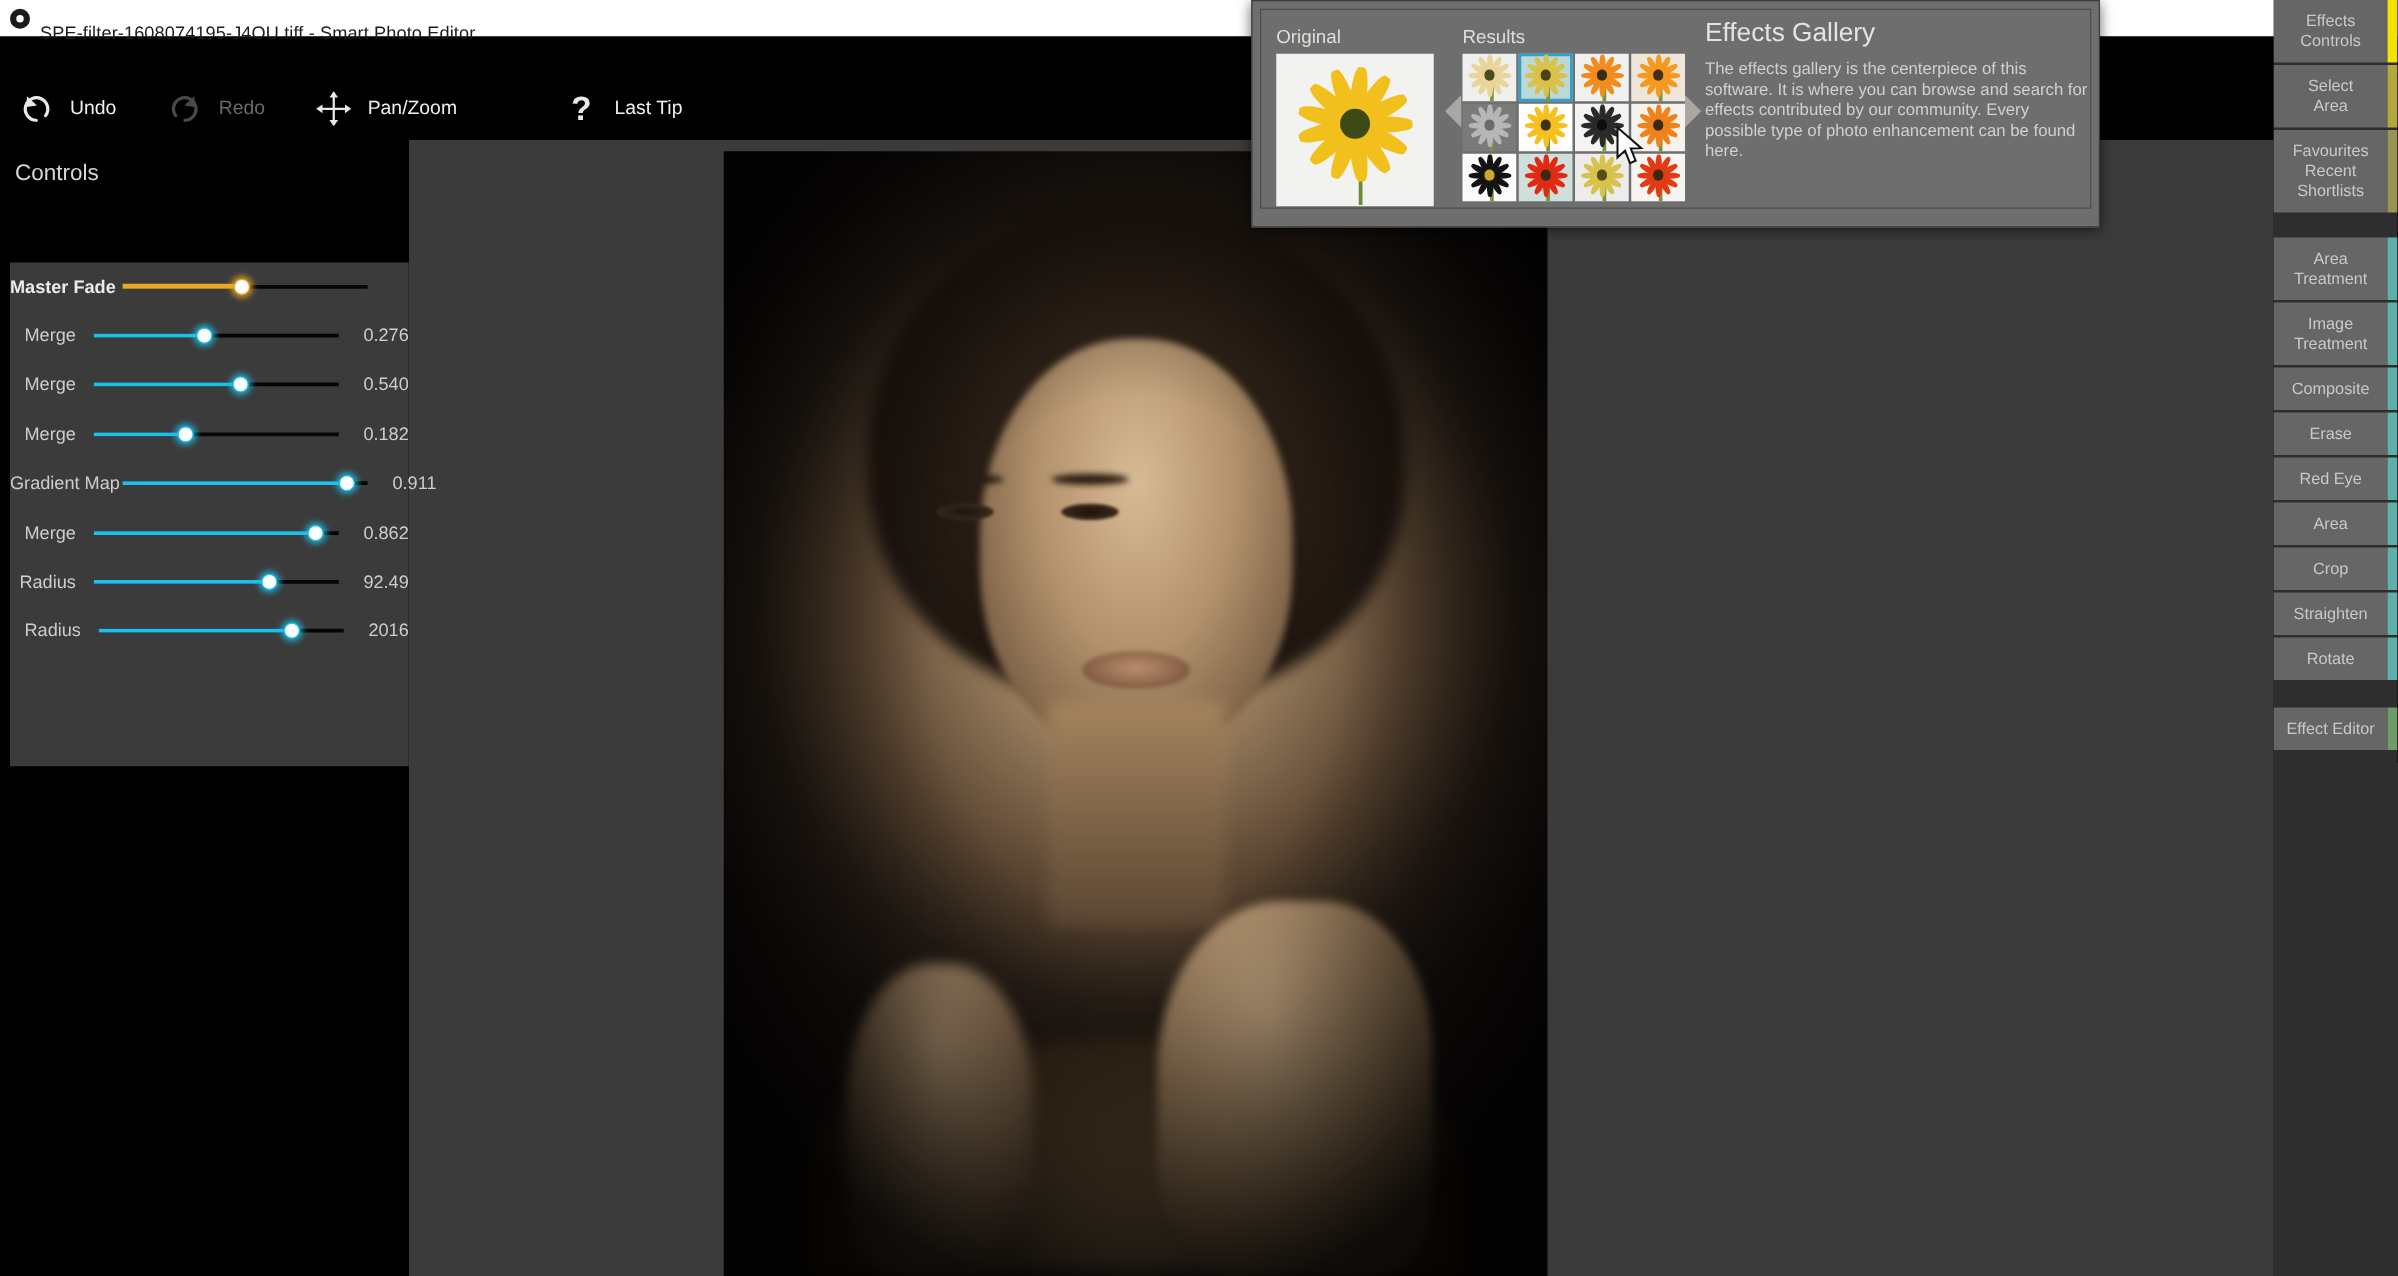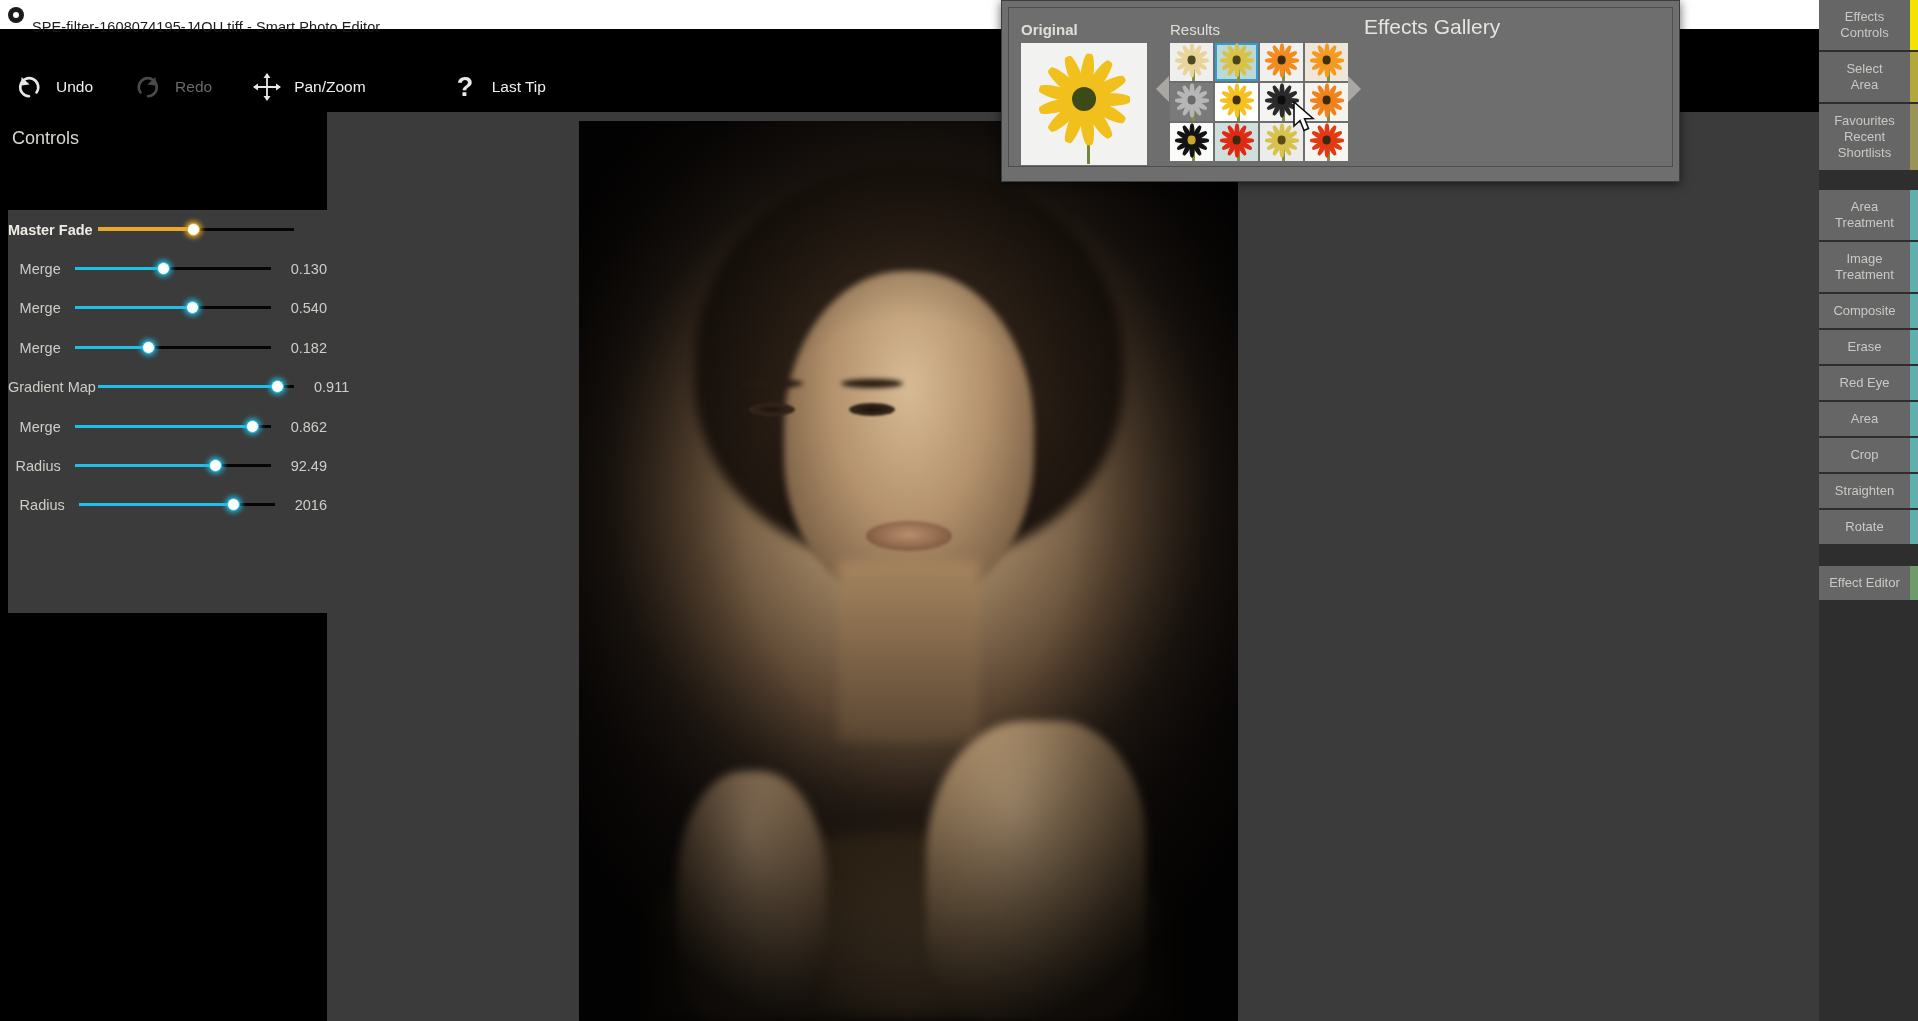--- a/index.html
+++ b/index.html
@@ -190,21 +190,21 @@
   .rb-sep { height: 18px; }
   .rb-sep.tall { height: 20px; }
 
   
   .gallery-popup {
     position: absolute; left: 1001px; top: 0px; width: 679px; height: 182px;
     background: #6e6e6e; border: 1px solid #3c3c3c;
     box-shadow: 0 2px 10px rgba(0,0,0,.6);
   }
   .gp-inner { position: absolute; inset: 6px 6px 14px 6px; border: 1px solid #4e4e4e; }
-  .gp-col-orig { position: absolute; left: 19px; top: 20px; font-weight: bold; }
+  .gp-col-orig { position: absolute; left: 19px; top: 20px; }
   .gp-heading { color: #e0ded8; font-size: 15px; margin-bottom: 5px; }
   .orig-thumb {
     width: 126px; height: 122px; background: #f2f2f0; position: relative; overflow: hidden;
   }
   .gp-col-res { position: absolute; left: 168px; top: 20px; }
   .res-grid {
     display: grid; grid-template-columns: repeat(4, 43px); grid-template-rows: repeat(3, 38px);
     gap: 2px;
   }
   .res-thumb { width: 43px; height: 38px; background: #f4f4f2; position: relative; overflow: hidden; }
@@ -317,21 +317,21 @@
           </div>
           <div class="slider-value"></div>
         </div>
         <div class="slider-row">
           <div class="slider-label">Merge</div>
           <div class="track-wrap">
             <div class="track-base"></div>
             <div class="track-fill" style="width: 89.18px;"></div>
             <div class="knob" style="left: 82.18px;"></div>
           </div>
-          <div class="slider-value">0.130</div>
+          <div class="slider-value">0.276</div>
         </div>
         <div class="slider-row">
           <div class="slider-label">Merge</div>
           <div class="track-wrap">
             <div class="track-base"></div>
             <div class="track-fill" style="width: 118.58px;"></div>
             <div class="knob" style="left: 111.58px;"></div>
           </div>
           <div class="slider-value">0.540</div>
         </div>
@@ -659,20 +659,21 @@
             </div>
           </div>
         </div>
     </div>
 
     <div class="arrow-l"></div>
     <div class="arrow-r"></div>
 
     <div class="gp-text">
       <div class="gp-title">Effects Gallery</div>
+      <div class="gp-body">The effects gallery is the centerpiece of this software. It is where you can browse and search for effects contributed by our community.  Every possible type of photo enhancement can be found here.</div>
     </div>
 
     <div class="cursor-arrow">
       <svg width="26" height="34" viewBox="0 0 26 34">
         <path d="M2 1 L2 25 L8 19.5 L12 29.5 L16.5 27.5 L12.6 17.8 L21 17.5 Z" fill="#ffffff" stroke="#111" stroke-width="1.6"></path>
       </svg>
     </div>
   </div>
 
 </div>

